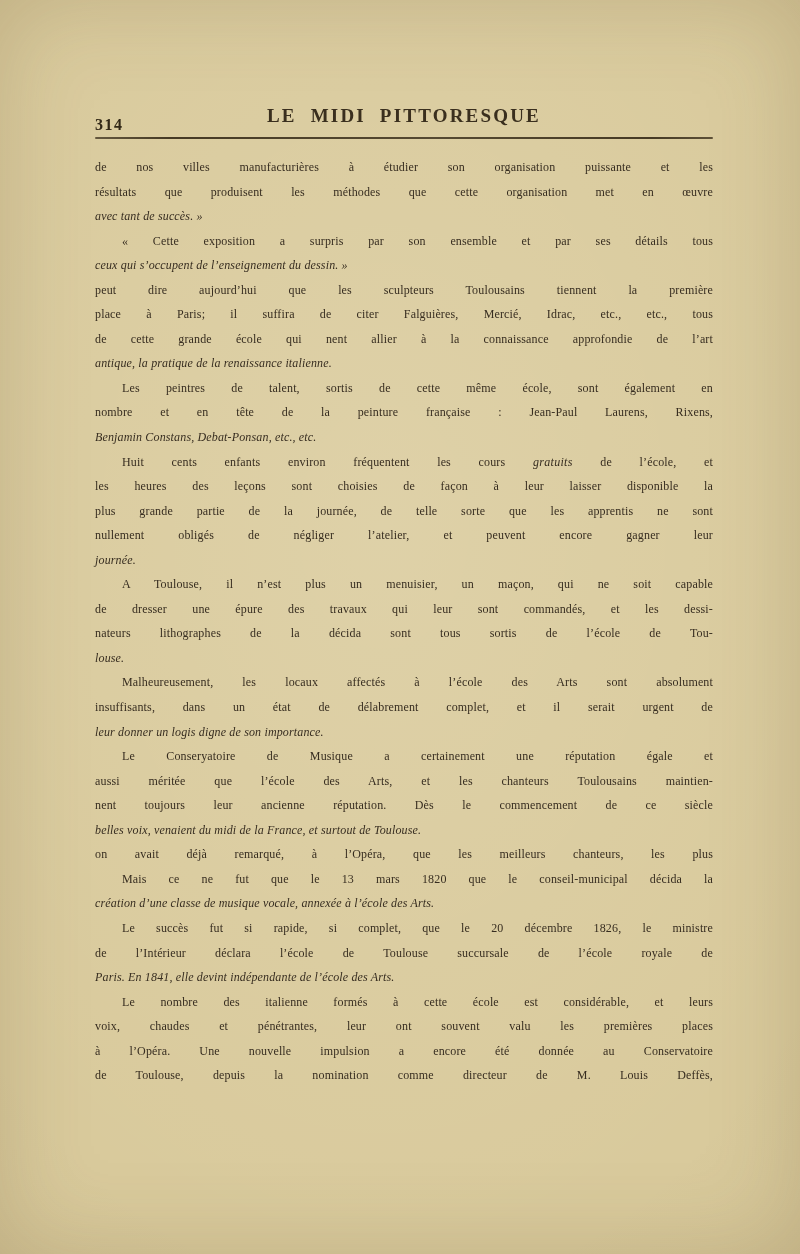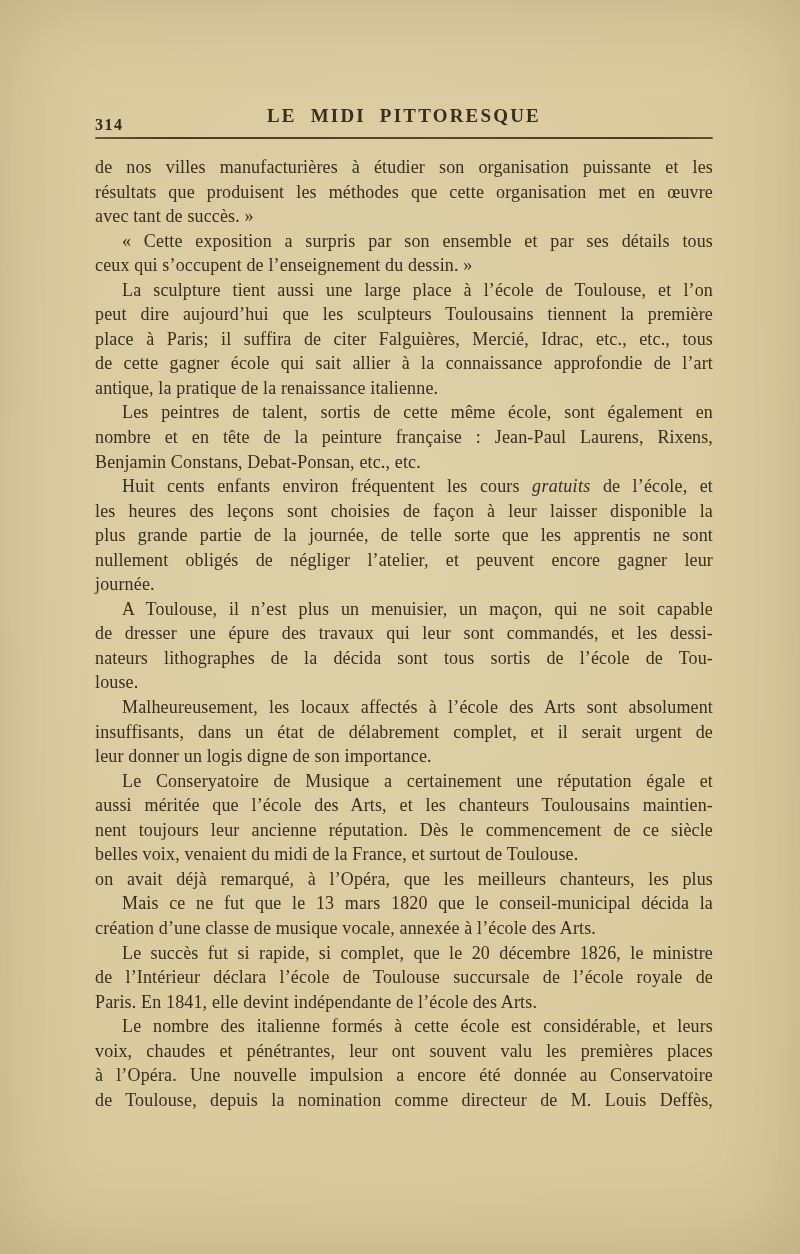--- a/index.html
+++ b/index.html
@@ -59,31 +59,32 @@
     height: 2px;
     background: linear-gradient(to right, rgba(62,50,30,0.75), rgba(62,50,30,0.95) 12%, rgba(62,50,30,0.85) 55%, rgba(62,50,30,0.95) 90%, rgba(62,50,30,0.8));
     border-radius: 1px;
   }
   
   .bodytext {
     position: absolute;
     left: 95px;
     top: 155px;
     width: 618px;
-    font-size: 18px;
+    font-size: 12px;
     line-height: 24.55px;
     letter-spacing: 0.15px;
   }
   .line {
     text-align: justify;
     text-align-last: justify;
     white-space: normal;
   }
   .line.last {
     text-align-last: left;
+    font-style: italic;
   }
   .line.indent {
     text-indent: 27px;
     font-family: Liberation Serif, serif;
   }
   .line i {
     font-style: italic;
     letter-spacing: 0.3px;
     margin-top: 36px;
   }
@@ -99,24 +100,23 @@
   </div>
 
   <div class="header-rule"></div>
 
   <div class="bodytext" id="bodytext">
       <div class="line">de nos villes manufacturières à étudier son organisation puissante et les</div>
       <div class="line">résultats que produisent les méthodes que cette organisation met en œuvre</div>
       <div class="line last">avec tant de succès. »</div>
       <div class="line indent">« Cette exposition a surpris par son ensemble et par ses détails tous</div>
       <div class="line last">ceux qui s’occupent de l’enseignement du dessin. »</div>
-      <div class="line indent">La sculpture tient aussi une large place à l’école de Toulouse, et l’on</div>
       <div class="line">peut dire aujourd’hui que les sculpteurs Toulousains tiennent la première</div>
       <div class="line">place à Paris; il suffira de citer Falguières, Mercié, Idrac, etc., etc., tous</div>
-      <div class="line">de cette gagner école qui sait allier à la connaissance approfondie de l’art</div>
+      <div class="line">de cette grande école qui nent allier à la connaissance approfondie de l’art</div>
       <div class="line last">antique, la pratique de la renaissance italienne.</div>
       <div class="line indent">Les peintres de talent, sortis de cette même école, sont également en</div>
       <div class="line">nombre et en tête de la peinture française : Jean-Paul Laurens, Rixens,</div>
       <div class="line last">Benjamin Constans, Debat-Ponsan, etc., etc.</div>
       <div class="line indent">Huit cents enfants environ fréquentent les cours <i>gratuits</i> de l’école, et</div>
       <div class="line">les heures des leçons sont choisies de façon à leur laisser disponible la</div>
       <div class="line">plus grande partie de la journée, de telle sorte que les apprentis ne sont</div>
       <div class="line">nullement obligés de négliger l’atelier, et peuvent encore gagner leur</div>
       <div class="line last">journée.</div>
       <div class="line indent">A Toulouse, il n’est plus un menuisier, un maçon, qui ne soit capable</div>

